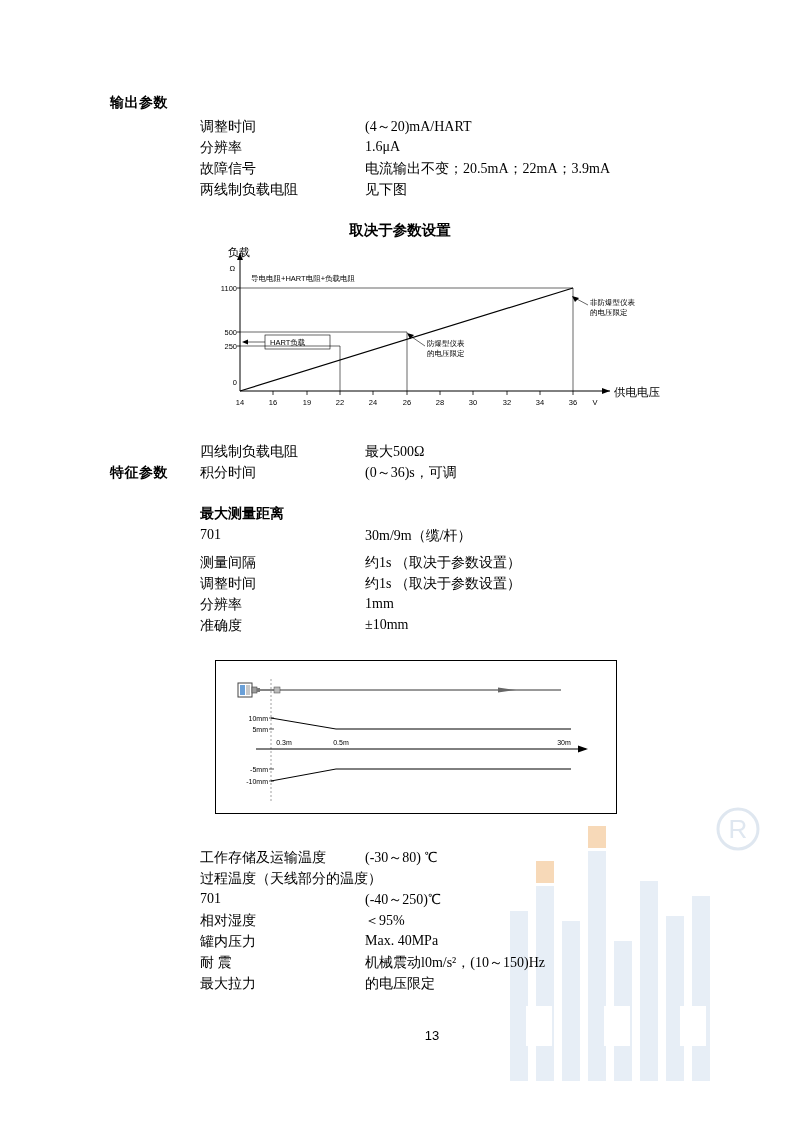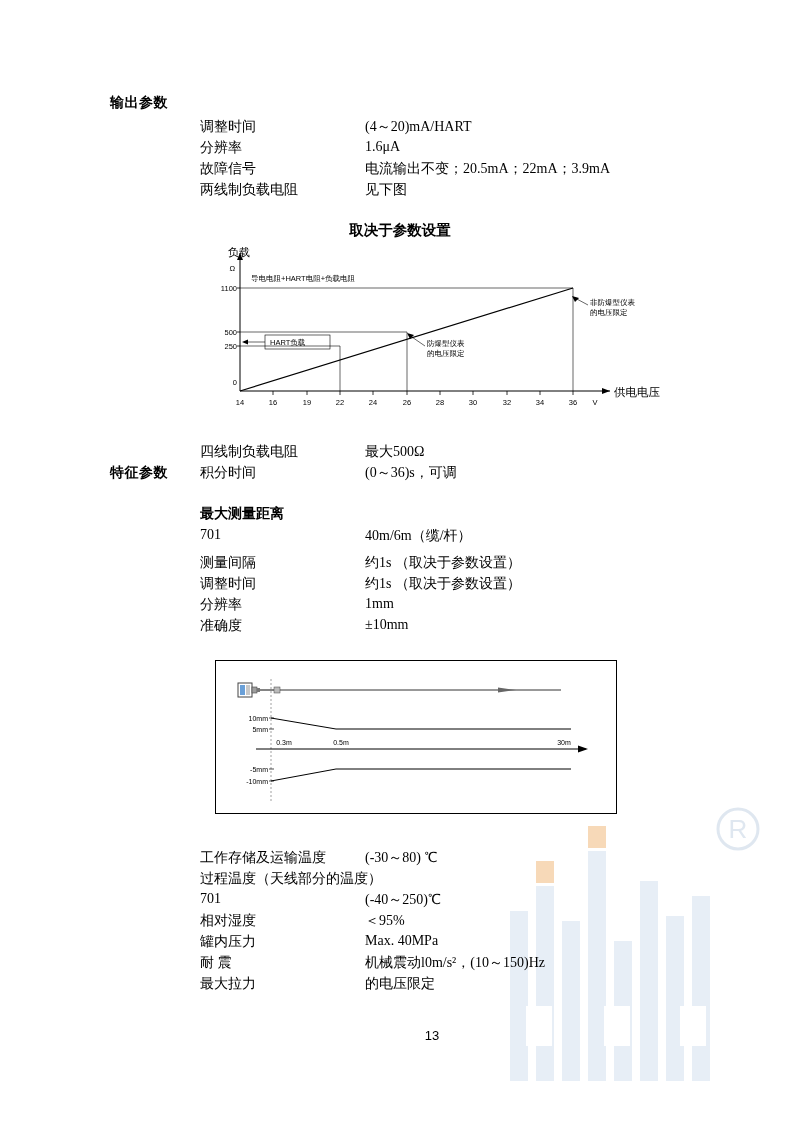--- a/index.html
+++ b/index.html
@@ -201,21 +201,21 @@
     <span class="k">积分时间</span>
     <span class="v">(0～36)s，可调</span>
   </div>
 
   <div class="section-title" style="left:110px;top:464px;">特征参数</div>
 
   <div class="sub-head" style="left:200px;top:505px;font-weight:bold;">最大测量距离</div>
 
   <div class="kv" style="left:200px;top:527px;">
     <span class="k">701</span>
-    <span class="v">40m/6m（缆/杆）</span>
+    <span class="v">30m/9m（缆/杆）</span>
   </div>
   <div class="kv" style="left:200px;top:554px;">
     <span class="k">测量间隔</span>
     <span class="v">约1s  （取决于参数设置）</span>
   </div>
   <div class="kv" style="left:200px;top:575px;">
     <span class="k">调整时间</span>
     <span class="v">约1s  （取决于参数设置）</span>
   </div>
   <div class="kv" style="left:200px;top:596px;">

